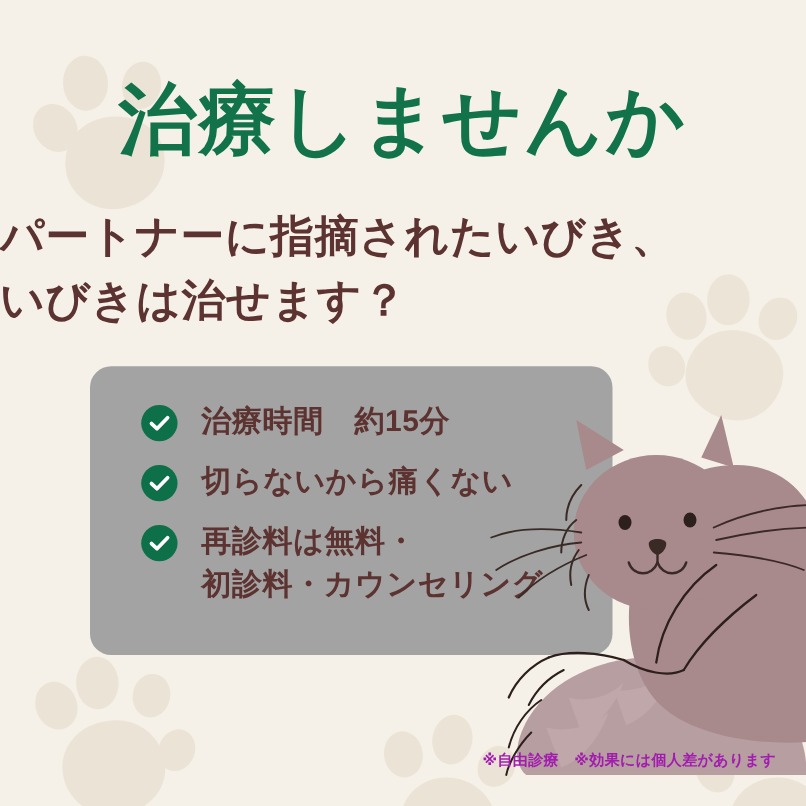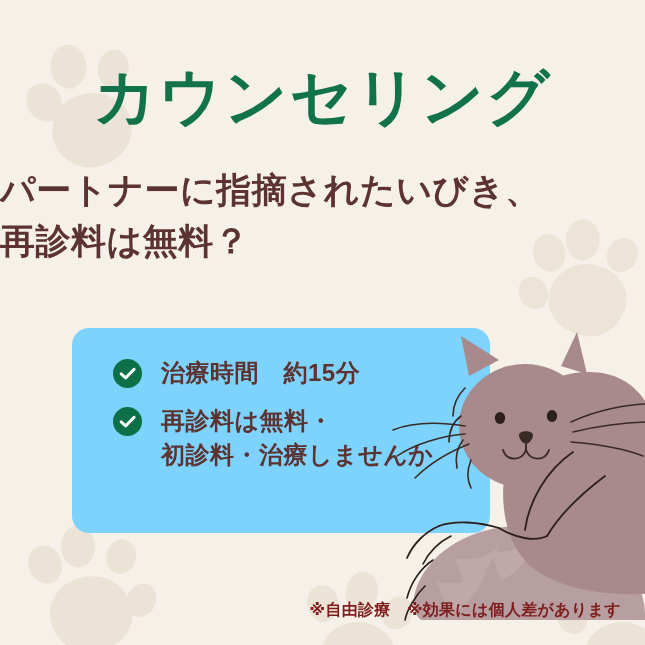--- a/index.html
+++ b/index.html
@@ -92,24 +92,23 @@
     letter-spacing: 0.5px;
   }
   #subhead .line { display: block; white-space: nowrap; }
 
   
   #card {
     position: absolute;
     left: 72px;
     top: 293px;
     width: 418px;
-    height: 205px;
-    background: #7dd3fc;
+    height: 231px;
+    background: #a3a3a3;
     border-radius: 17px;
-    margin-top: 35px;
   }
 
   #checklist {
     position: absolute;
     left: 40px;
     top: 28px;
     right: 10px;
   }
   .check-row {
     display: flex;
@@ -144,22 +143,22 @@
     height: 290px;
     pointer-events: none;
   }
   #cat svg { display: block; width: 265px; height: 290px; overflow: visible; }
 
   
   #footnote {
     position: absolute;
     right: 24px;
     top: 600px;
-    color: #7f1d1d;
-    font-size: 16px;
+    color: #a21caf;
+    font-size: 12px;
     font-weight: 700;
     letter-spacing: 0.3px;
     white-space: nowrap;
   }
 </style>
 </head>
 <body>
 
 <div id="poster">
 
@@ -192,54 +191,65 @@
     <span class="toe t3"></span>
     <span class="pad"></span>
   </div>
 
   <div class="paw" id="paw-br">
     <span class="toe t1"></span>
     <span class="toe t3"></span>
     <span class="pad"></span>
   </div>
 
-  <div id="headline">カウンセリング</div>
+  <div id="headline">治療しませんか</div>
 
   <div id="subhead">
     <span class="line">パートナーに指摘されたいびき、</span>
-    <span class="line">再診料は無料？</span>
+    <span class="line">いびきは治せます？</span>
   </div>
 
   <div id="card">
     <div id="checklist">
 
       <div class="check-row">
         <span class="check-icon">
           <svg viewBox="0 0 32 32" aria-hidden="true">
             <circle cx="16" cy="16" r="15" fill="#0d7049"></circle>
             <path d="M9.5 16.4 L14 20.6 L22.8 11.6" fill="none" stroke="#ffffff" stroke-width="3.1" stroke-linecap="round" stroke-linejoin="round"></path>
           </svg>
         </span>
         <span class="check-text">
           <span>治療時間　約15分</span>
         </span>
       </div>
 
-
-
       <div class="check-row">
         <span class="check-icon">
           <svg viewBox="0 0 32 32" aria-hidden="true">
             <circle cx="16" cy="16" r="15" fill="#0d7049"></circle>
             <path d="M9.5 16.4 L14 20.6 L22.8 11.6" fill="none" stroke="#ffffff" stroke-width="3.1" stroke-linecap="round" stroke-linejoin="round"></path>
           </svg>
         </span>
         <span class="check-text">
+          <span>切らないから痛くない</span>
+        </span>
+      </div>
+
+
+      <div class="check-row">
+        <span class="check-icon">
+          <svg viewBox="0 0 32 32" aria-hidden="true">
+            <circle cx="16" cy="16" r="15" fill="#0d7049"></circle>
+            <path d="M9.5 16.4 L14 20.6 L22.8 11.6" fill="none" stroke="#ffffff" stroke-width="3.1" stroke-linecap="round" stroke-linejoin="round"></path>
+          </svg>
+        </span>
+        <span class="check-text">
           <span>再診料は無料・</span>
-          <span class="l2">初診料・治療しませんか</span>
+          <span class="l2">初診料・カウンセリング</span>
         </span>
       </div>
 
     </div>
   </div>
 
   <div id="cat">
     <svg viewBox="0 0 265 290" aria-hidden="true">
 
       <path d="M118 196

